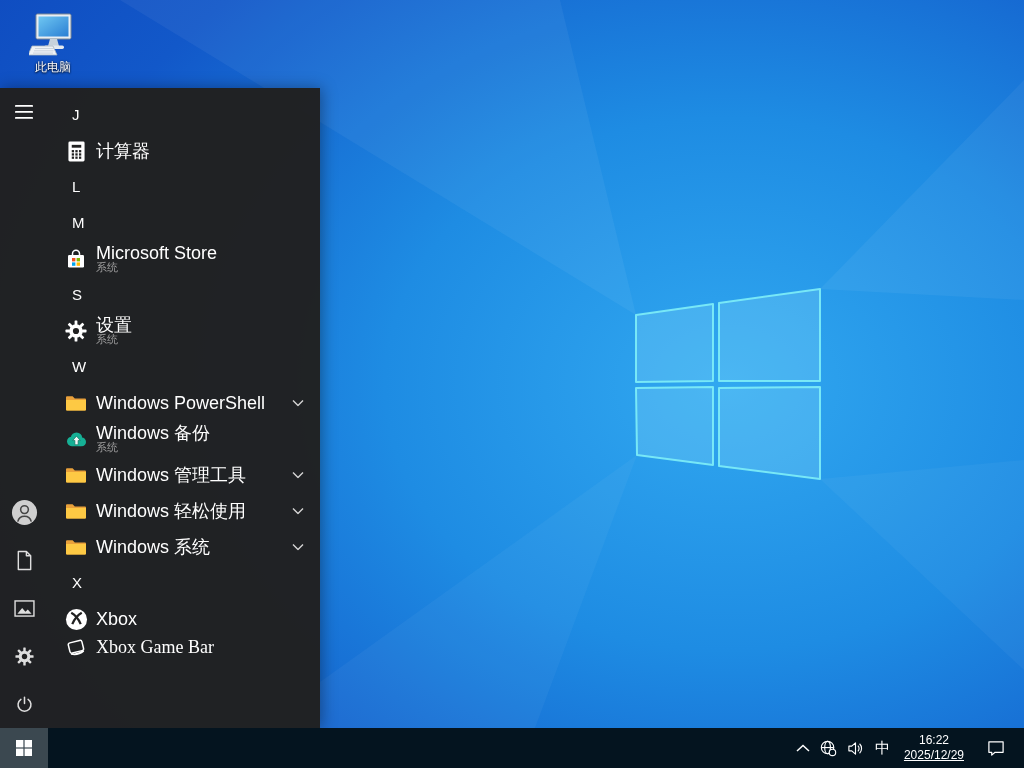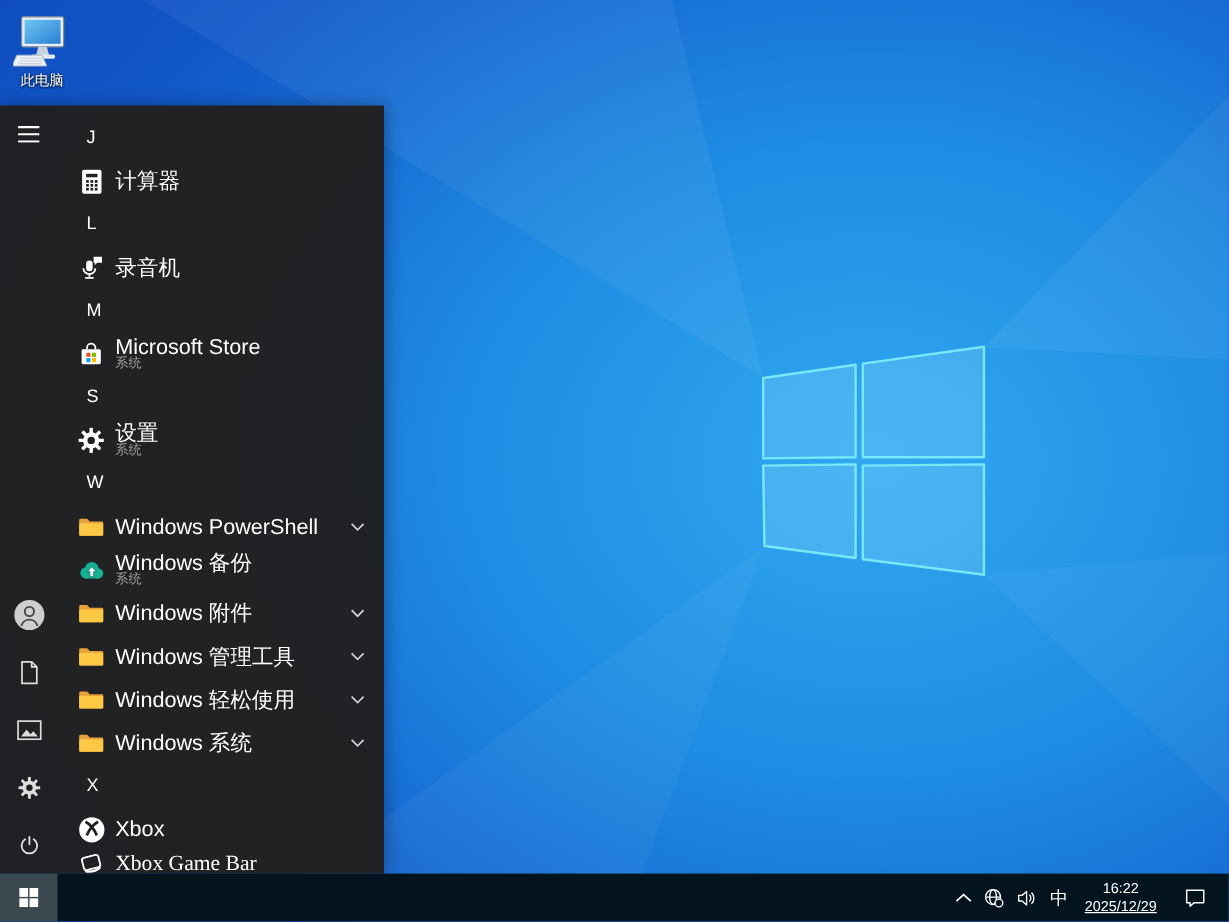--- a/index.html
+++ b/index.html
@@ -7,21 +7,21 @@
   body { font-family:"Liberation Sans","DejaVu Sans",sans-serif; position:relative; background:#1256c8; }
 
   
   .wallpaper {
     position:absolute; inset:0;
     background:radial-gradient(ellipse 900px 700px at 71% 50%, #31a8f0 0%, #1e8ce3 38%, #1258c9 78%, #0f4cc0 100%);
   }
   .wallpaper svg { position:absolute; inset:0; }
 
   
-  .this-pc { position:absolute; left:4px; top:12px; width:62px; display:flex; flex-direction:column; align-items:center; cursor:default; }
+  .this-pc { position:absolute; left:22px; top:12px; width:62px; display:flex; flex-direction:column; align-items:center; cursor:default; }
   .this-pc .label { margin-top:1px; font-size:12px; color:#ffffff; text-shadow:0 1px 2px rgba(0,0,0,.85), 0 0 2px rgba(0,0,0,.6); }
 
   
   .start-menu {
     position:absolute; left:0; top:88px; width:320px; height:640px;
     background:rgba(33,33,33,0.98); display:flex; box-shadow:2px 0 14px rgba(0,0,0,.35); overflow:hidden;
   }
   .rail { width:48px; flex:0 0 48px; display:flex; flex-direction:column; }
   .rail .spacer { flex:1; }
   .rail-btn { width:48px; height:48px; display:flex; align-items:center; justify-content:center; cursor:pointer; }
@@ -158,33 +158,20 @@
           </g>
         </svg>
       </span>
       <span class="app-text">
           <span class="app-title">计算器</span>
         </span>
     </div>
 
     <div class="row-letter">L</div>
 
-    <div class="row-app">
-      <span class="app-icon">
-        <svg viewBox="0 0 22 22" width="22" height="22">
-          <rect x="6.8" y="5" width="5.4" height="9" rx="2.7" fill="#ffffff"></rect>
-          <path d="M4.5 11.5 a5 5 0 0 0 10 0" fill="none" stroke="#ffffff" stroke-width="1.5"></path>
-          <path d="M9.5 16.5 v2.2 M6 19.5 h7" stroke="#ffffff" stroke-width="1.5" fill="none"></path>
-          <path d="M13 2 h7 v5 h-4 l-2 2 v-2 h-1 z" fill="#ffffff"></path>
-        </svg>
-      </span>
-      <span class="app-text">
-          <span class="app-title">录音机</span>
-        </span>
-    </div>
 
     <div class="row-letter">M</div>
 
     <div class="row-app">
       <span class="app-icon">
         <svg viewBox="0 0 22 22" width="22" height="22">
           <path d="M7.5 7 V5.8 a3.5 3.5 0 0 1 7 0 V7" fill="none" stroke="#ffffff" stroke-width="1.5"></path>
           <rect x="3" y="7" width="16" height="12.5" rx="1.2" fill="#ffffff"></rect>
           <rect x="7" y="10" width="3.4" height="3.4" fill="#f25022"></rect>
           <rect x="11.6" y="10" width="3.4" height="3.4" fill="#7fba00"></rect>
@@ -253,36 +240,20 @@
           </g>
           <path d="M12 6.5 l4 4.5 h-2.3 v4.5 h-3.4 v-4.5 H8 z" fill="#f2f7f6" stroke="#0d6e5c" stroke-width="0.7"></path>
         </svg>
       </span>
       <span class="app-text">
         <span class="app-title">Windows 备份</span>
         <span class="app-sub">系统</span>
       </span>
     </div>
 
-    <div class="row-app">
-      <span class="app-icon">
-        <svg viewBox="0 0 22 18" width="22" height="18">
-          <path d="M1 3.2 a1 1 0 0 1 1 -1 h5.6 l2.2 2.3 H20 a1 1 0 0 1 1 1 v10 a1 1 0 0 1 -1 1 H2 a1 1 0 0 1 -1 -1 z" fill="#e9a13b"></path>
-          <path d="M1 6 h20 v9.5 a1 1 0 0 1 -1 1 H2 a1 1 0 0 1 -1 -1 z" fill="#fdc944"></path>
-        </svg>
-      </span>
-      <span class="app-text">
-          <span class="app-title">Windows 附件</span>
-        </span>
-      <span class="row-chevron">
-        <svg viewBox="0 0 12 7" width="12" height="7" fill="none" stroke="#d4d4d4" stroke-width="1.4">
-            <path d="M1 1 l5 5 l5 -5"></path>
-          </svg>
-      </span>
-    </div>
 
     <div class="row-app">
       <span class="app-icon">
         <svg viewBox="0 0 22 18" width="22" height="18">
           <path d="M1 3.2 a1 1 0 0 1 1 -1 h5.6 l2.2 2.3 H20 a1 1 0 0 1 1 1 v10 a1 1 0 0 1 -1 1 H2 a1 1 0 0 1 -1 -1 z" fill="#e9a13b"></path>
           <path d="M1 6 h20 v9.5 a1 1 0 0 1 -1 1 H2 a1 1 0 0 1 -1 -1 z" fill="#fdc944"></path>
         </svg>
       </span>
       <span class="app-text">
           <span class="app-title">Windows 管理工具</span>

